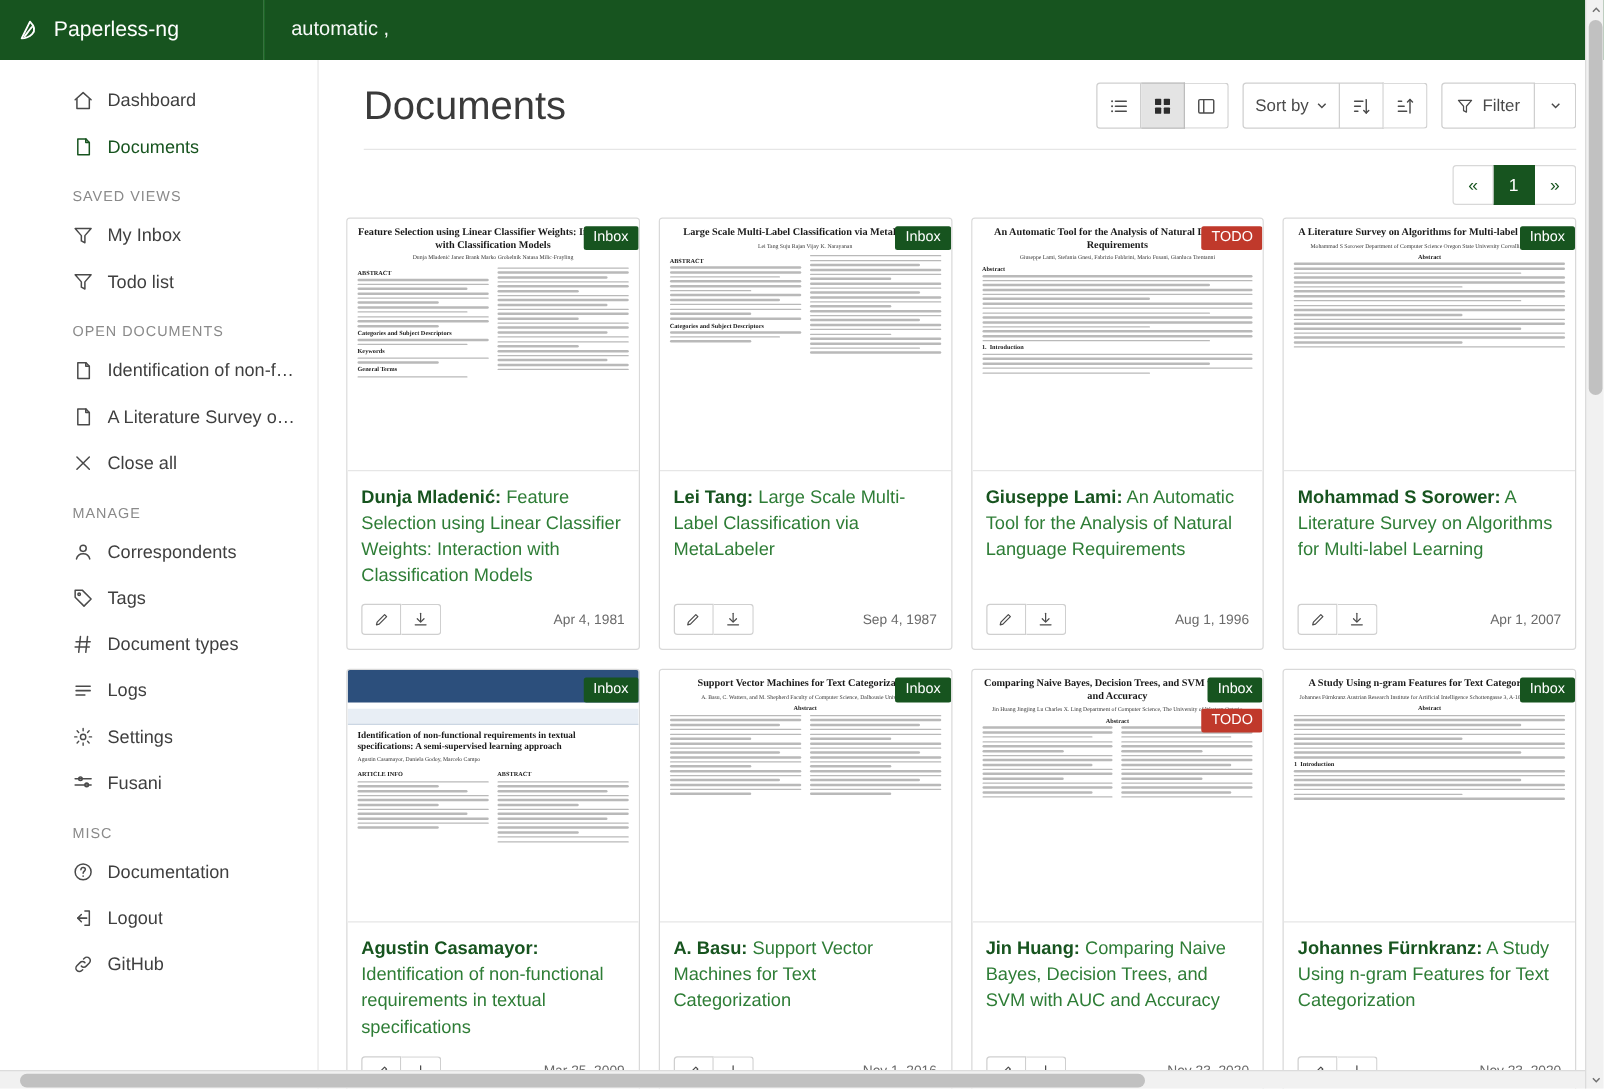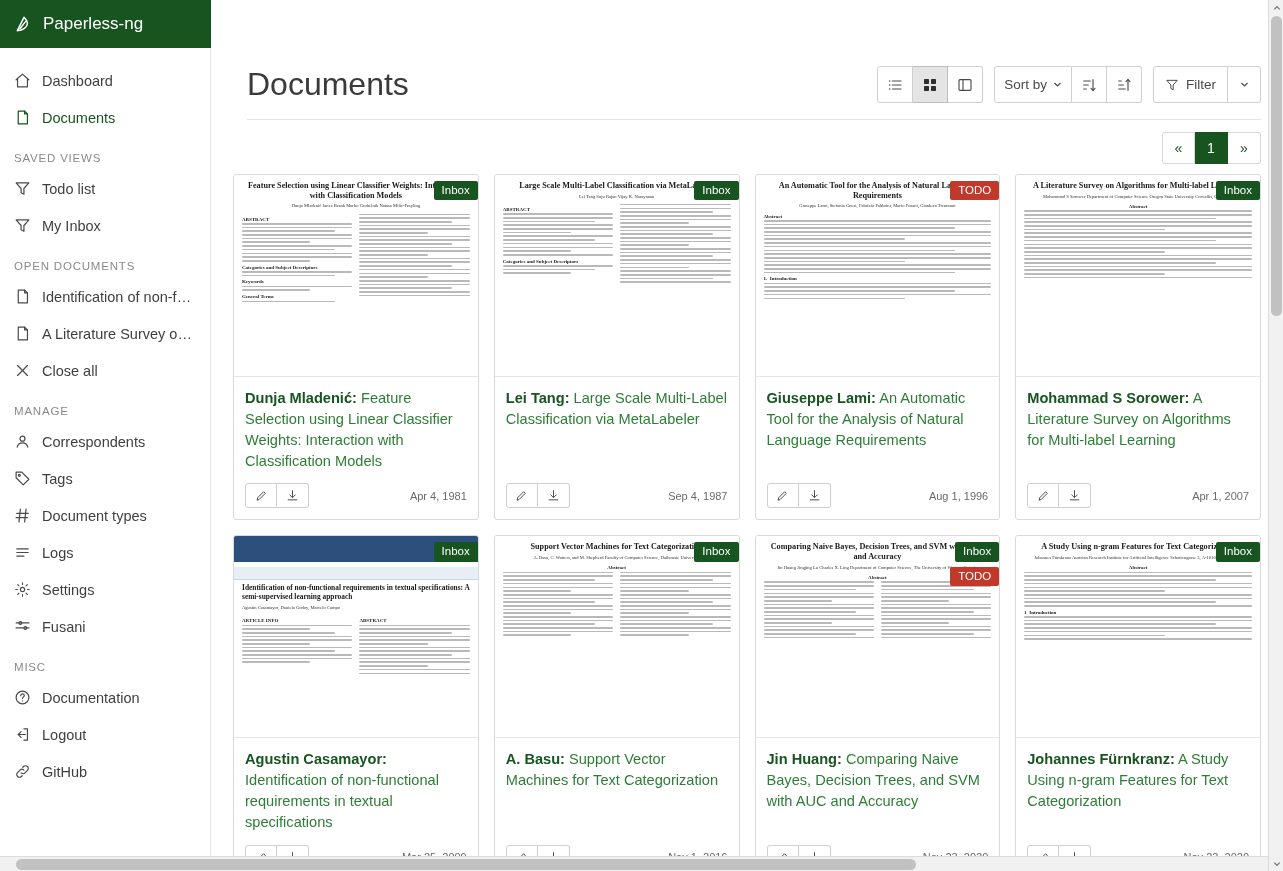--- a/index.html
+++ b/index.html
@@ -29,21 +29,21 @@
     background: #17541f;
     display: flex; align-items: center;
     padding-left: 21px;
     color: #ffffff;
     font-size: 16px;
     border-left: 1px solid #1d6827;
   }
   .searchbar .q { opacity: .97; }
 
   
-  .body { flex: 1 1 auto; display: flex; min-height: 0; }
+  .body { flex: 1 1 auto; display: flex; min-height: 0; padding-left: 44px; }
 
   
   .sidebar {
     width: 211px; flex: 0 0 211px;
     background: #ffffff;
     border-right: 1px solid #e4e4e4;
     padding-top: 14px;
     font-size: 14.5px;
     overflow: hidden;
   }
@@ -236,20 +236,23 @@
   <div class="topbar">
     <div class="brand">
       <span class="logo">
         <svg width="20" height="20" viewBox="0 0 24 24" fill="none" stroke="#ffffff" stroke-width="1.8" stroke-linecap="round" stroke-linejoin="round">
           <path d="M4 20 L12 4 C16 8 18 12 14 16 C11 19 7 20 4 20 Z"></path>
           <path d="M7 18 C10 14 12 11 14 9"></path>
         </svg>
       </span>
       <span>Paperless-ng</span>
     </div>
+    <div class="searchbar">
+      <span class="q">automatic ,</span>
+    </div>
   </div>
 
   <div class="body">
 
     <div class="sidebar">
 
       <div class="nav-item">
         <span class="ico">
           <svg width="17" height="17" viewBox="0 0 24 24" fill="none" stroke="#4a4a4a" stroke-width="1.7" stroke-linecap="round" stroke-linejoin="round">
             <path d="M3 11 L12 3 L21 11"></path>
@@ -270,30 +273,30 @@
       </div>
 
       <div class="nav-section">SAVED VIEWS</div>
 
       <div class="nav-item">
         <span class="ico">
           <svg width="17" height="17" viewBox="0 0 24 24" fill="none" stroke="#4a4a4a" stroke-width="1.7" stroke-linecap="round" stroke-linejoin="round">
             <path d="M3 4 H21 L14 12 V20 L10 18 V12 Z"></path>
           </svg>
         </span>
-        <span class="label">Todo list</span>
+        <span class="label">My Inbox</span>
       </div>
 
       <div class="nav-item">
         <span class="ico">
           <svg width="17" height="17" viewBox="0 0 24 24" fill="none" stroke="#4a4a4a" stroke-width="1.7" stroke-linecap="round" stroke-linejoin="round">
             <path d="M3 4 H21 L14 12 V20 L10 18 V12 Z"></path>
           </svg>
         </span>
-        <span class="label">My Inbox</span>
+        <span class="label">Todo list</span>
       </div>
 
       <div class="nav-section">OPEN DOCUMENTS</div>
 
       <div class="nav-item">
         <span class="ico">
           <svg width="17" height="17" viewBox="0 0 24 24" fill="none" stroke="#4a4a4a" stroke-width="1.7" stroke-linecap="round" stroke-linejoin="round">
             <path d="M6 3 H15 L19 7 V21 H6 Z"></path>
               <path d="M15 3 V7 H19"></path>
           </svg>

